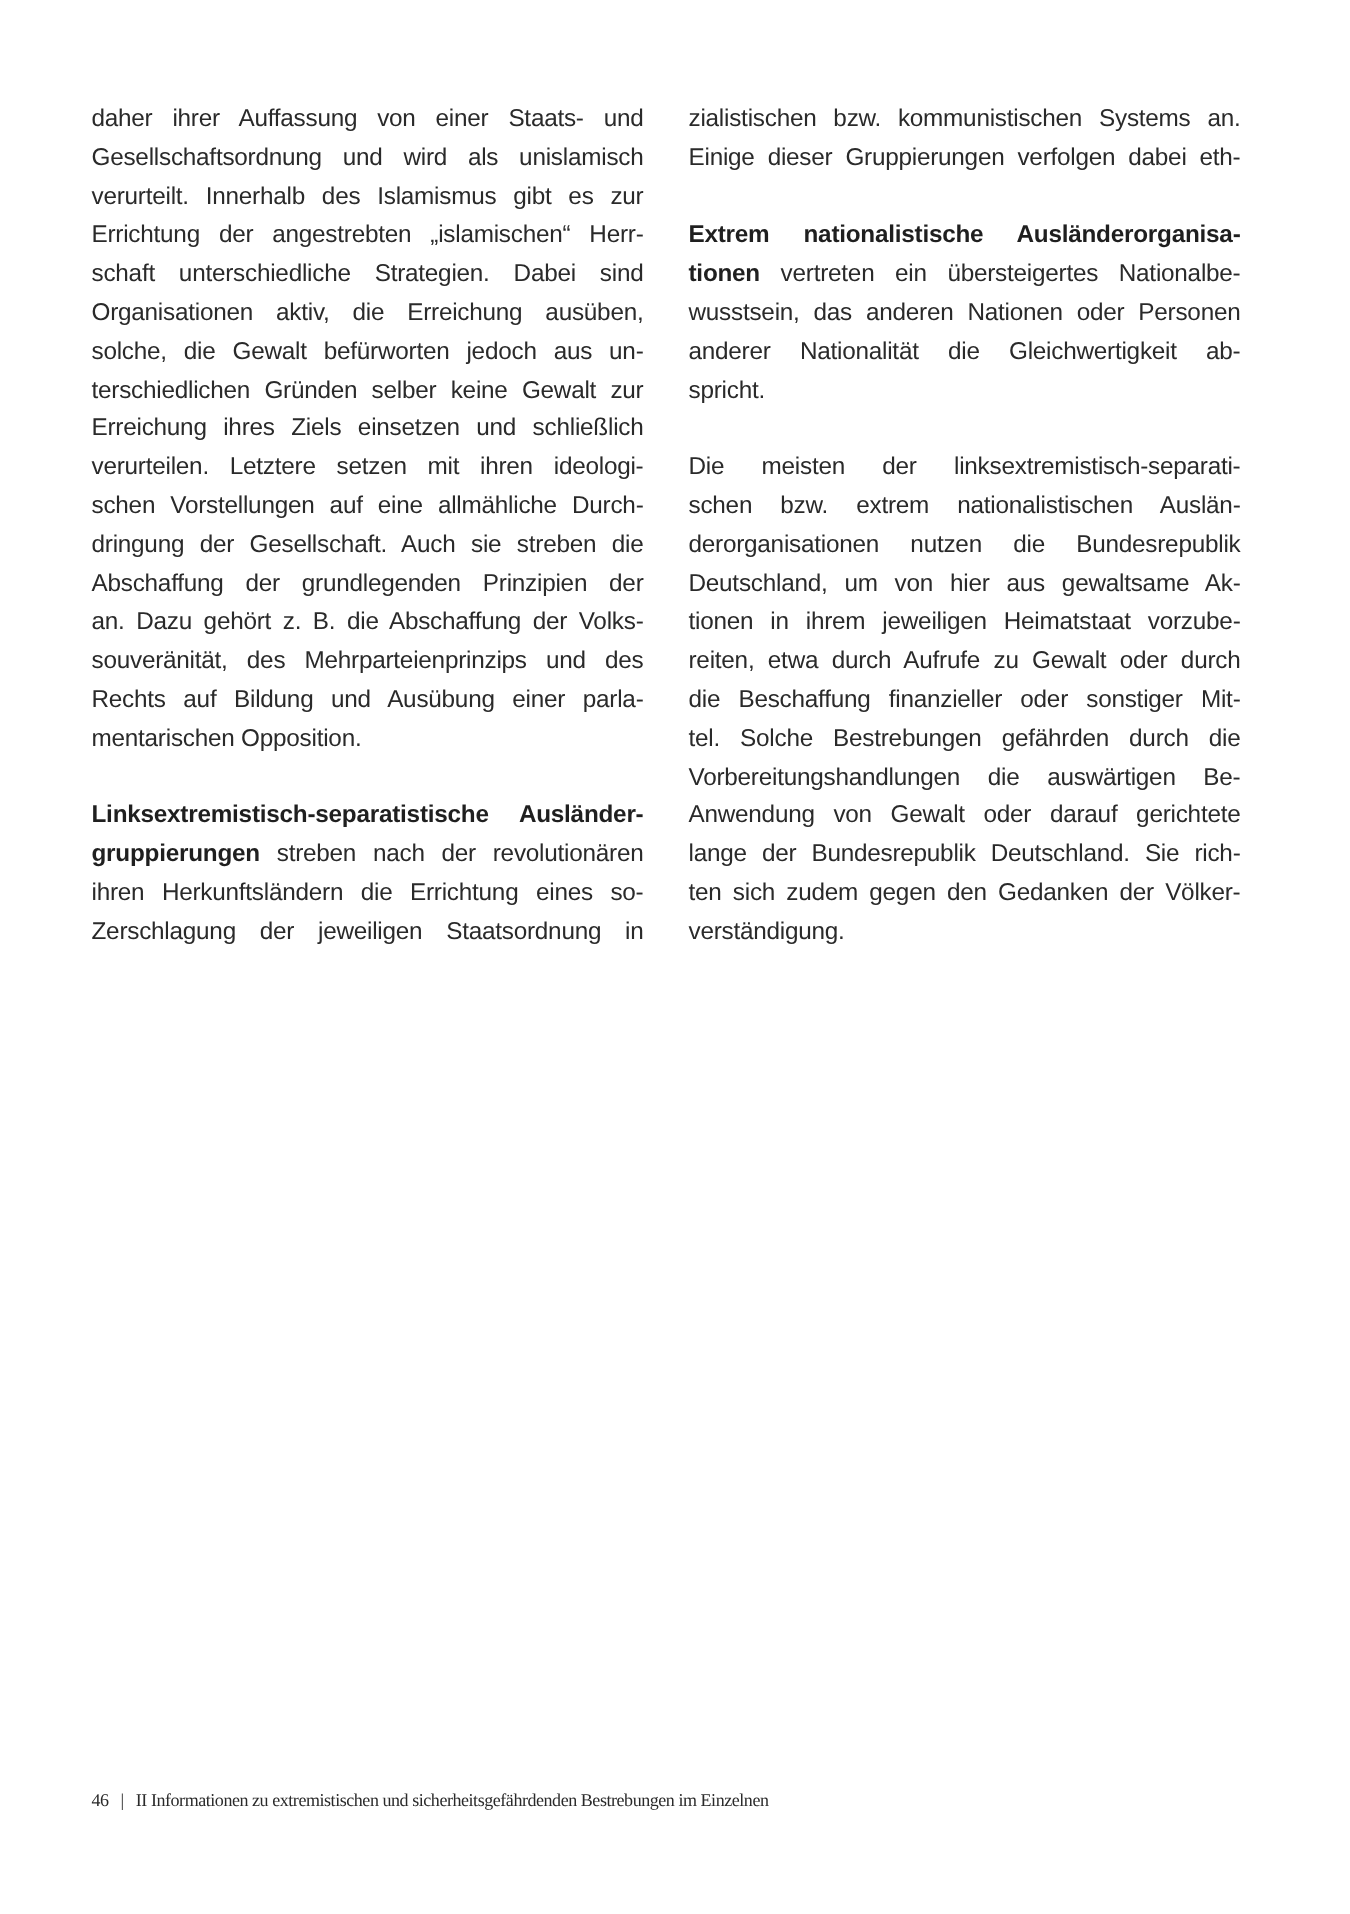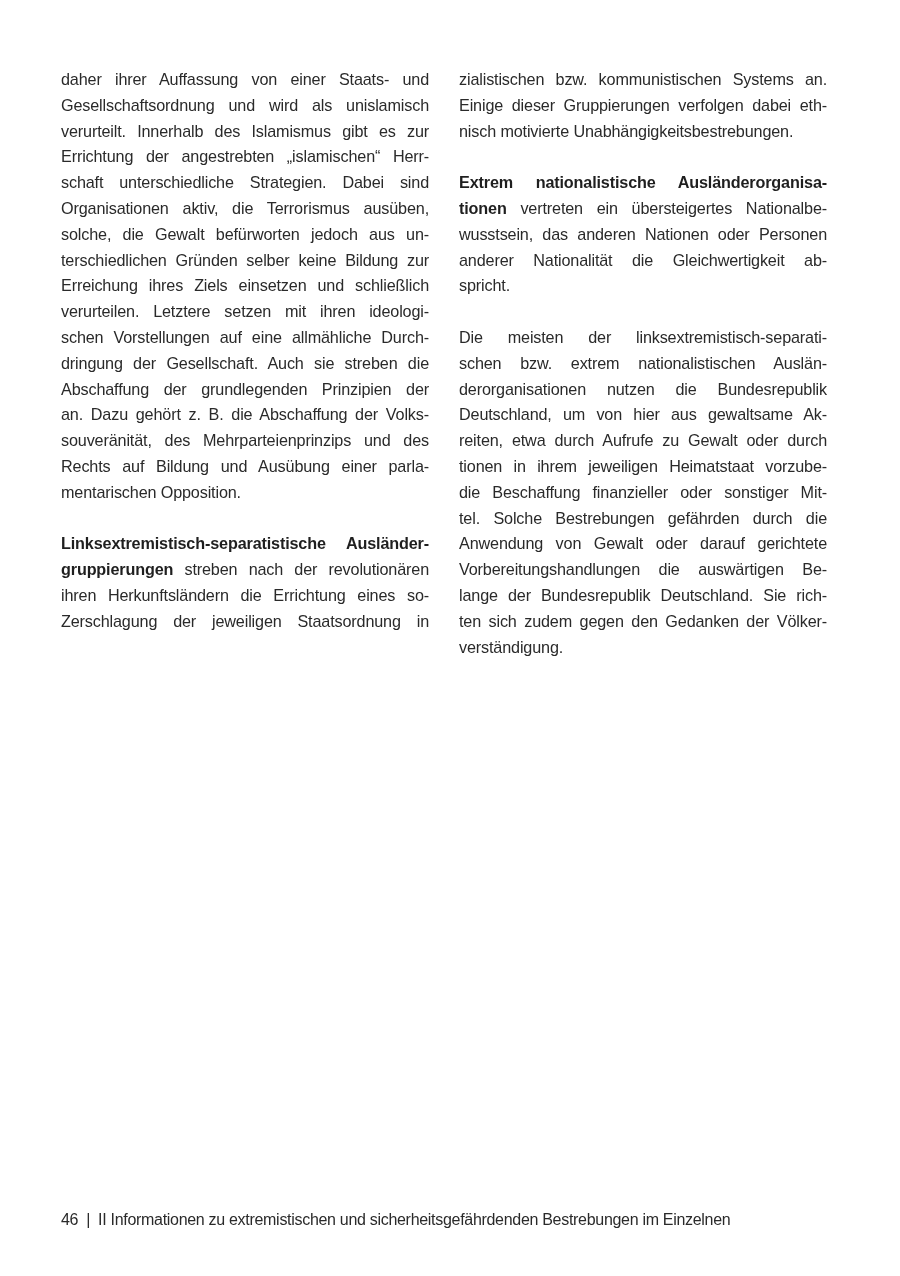--- a/index.html
+++ b/index.html
@@ -12,40 +12,40 @@
     letter-spacing: -0.15px;
   }
   .col.left { left: 61px; }
   .col.right { left: 459px; }
   .line { display: block; height: 25.8px; white-space: nowrap; text-align: justify; text-align-last: justify; }
   .line.last { text-align-last: left; }
   .gap { display: block; height: 25.8px; }
   b { font-weight: bold; color: #1f1f1f; }
   .footer {
     position: absolute; left: 61px; top: 1193px;
-    font-family: Liberation Sans, sans-serif; font-size: 16px; color: #2a2a2a;
-    letter-spacing: -0.3px; white-space: nowrap; margin-top: 18px;
+    font-family: Liberation Serif, serif; font-size: 12px; color: #2a2a2a;
+    letter-spacing: -0.3px; white-space: nowrap;
   }
   .footer .sep { padding: 0 8px; }
 </style>
 </head>
 <body>
 
 <div class="page">
 
   <div class="col left">
     <div>
       <span class="line">daher ihrer Auffassung von einer Staats- und</span>
       <span class="line">Gesellschaftsordnung und wird als unislamisch</span>
       <span class="line">verurteilt. Innerhalb des Islamismus gibt es zur</span>
       <span class="line">Errichtung der angestrebten „islamischen“ Herr-</span>
       <span class="line">schaft unterschiedliche Strategien. Dabei sind</span>
-      <span class="line">Organisationen aktiv, die Terrorismus ausüben,</span>
+      <span class="line">Organisationen aktiv, die Erreichung ausüben,</span>
       <span class="line">solche, die Gewalt befürworten jedoch aus un-</span>
-      <span class="line">terschiedlichen Gründen selber keine Bildung zur</span>
+      <span class="line">terschiedlichen Gründen selber keine Gewalt zur</span>
       <span class="line">Erreichung ihres Ziels einsetzen und schließlich</span>
       <span class="line">verurteilen. Letztere setzen mit ihren ideologi-</span>
       <span class="line">schen Vorstellungen auf eine allmähliche Durch-</span>
       <span class="line">dringung der Gesellschaft. Auch sie streben die</span>
       <span class="line">Abschaffung der grundlegenden Prinzipien der</span>
       <span class="line">an. Dazu gehört z. B. die Abschaffung der Volks-</span>
       <span class="line">souveränität, des Mehrparteienprinzips und des</span>
       <span class="line">Rechts auf Bildung und Ausübung einer parla-</span>
       <span class="line last">mentarischen Opposition.</span>
     </div>
@@ -55,42 +55,41 @@
       <span class="line"><b>gruppierungen</b><span> streben nach der revolutionären</span></span>
       <span class="line">ihren Herkunftsländern die Errichtung eines so-</span>
       <span class="line">Zerschlagung der jeweiligen Staatsordnung in</span>
     </div>
   </div>
 
   <div class="col right">
     <div>
       <span class="line">zialistischen bzw. kommunistischen Systems an.</span>
       <span class="line">Einige dieser Gruppierungen verfolgen dabei eth-</span>
-      <span class="line last">nisch motivierte Unabhängigkeitsbestrebungen.</span>
     </div>
     <span class="gap"></span>
     <div>
       <span class="line"><b>Extrem nationalistische Ausländerorganisa-</b></span>
       <span class="line"><b>tionen</b><span> vertreten ein übersteigertes Nationalbe-</span></span>
       <span class="line">wusstsein, das anderen Nationen oder Personen</span>
       <span class="line">anderer Nationalität die Gleichwertigkeit ab-</span>
       <span class="line last">spricht.</span>
     </div>
     <span class="gap"></span>
     <div>
       <span class="line">Die meisten der linksextremistisch-separati-</span>
       <span class="line">schen bzw. extrem nationalistischen Auslän-</span>
       <span class="line">derorganisationen nutzen die Bundesrepublik</span>
       <span class="line">Deutschland, um von hier aus gewaltsame Ak-</span>
+      <span class="line">tionen in ihrem jeweiligen Heimatstaat vorzube-</span>
       <span class="line">reiten, etwa durch Aufrufe zu Gewalt oder durch</span>
-      <span class="line">tionen in ihrem jeweiligen Heimatstaat vorzube-</span>
       <span class="line">die Beschaffung finanzieller oder sonstiger Mit-</span>
       <span class="line">tel. Solche Bestrebungen gefährden durch die</span>
+      <span class="line">Vorbereitungshandlungen die auswärtigen Be-</span>
       <span class="line">Anwendung von Gewalt oder darauf gerichtete</span>
-      <span class="line">Vorbereitungshandlungen die auswärtigen Be-</span>
       <span class="line">lange der Bundesrepublik Deutschland. Sie rich-</span>
       <span class="line">ten sich zudem gegen den Gedanken der Völker-</span>
       <span class="line last">verständigung.</span>
     </div>
   </div>
 
   <div class="footer">
     <span>46</span><span class="sep">|</span><span>II Informationen zu extremistischen und sicherheitsgefährdenden Bestrebungen im Einzelnen</span>
   </div>
 </div>

